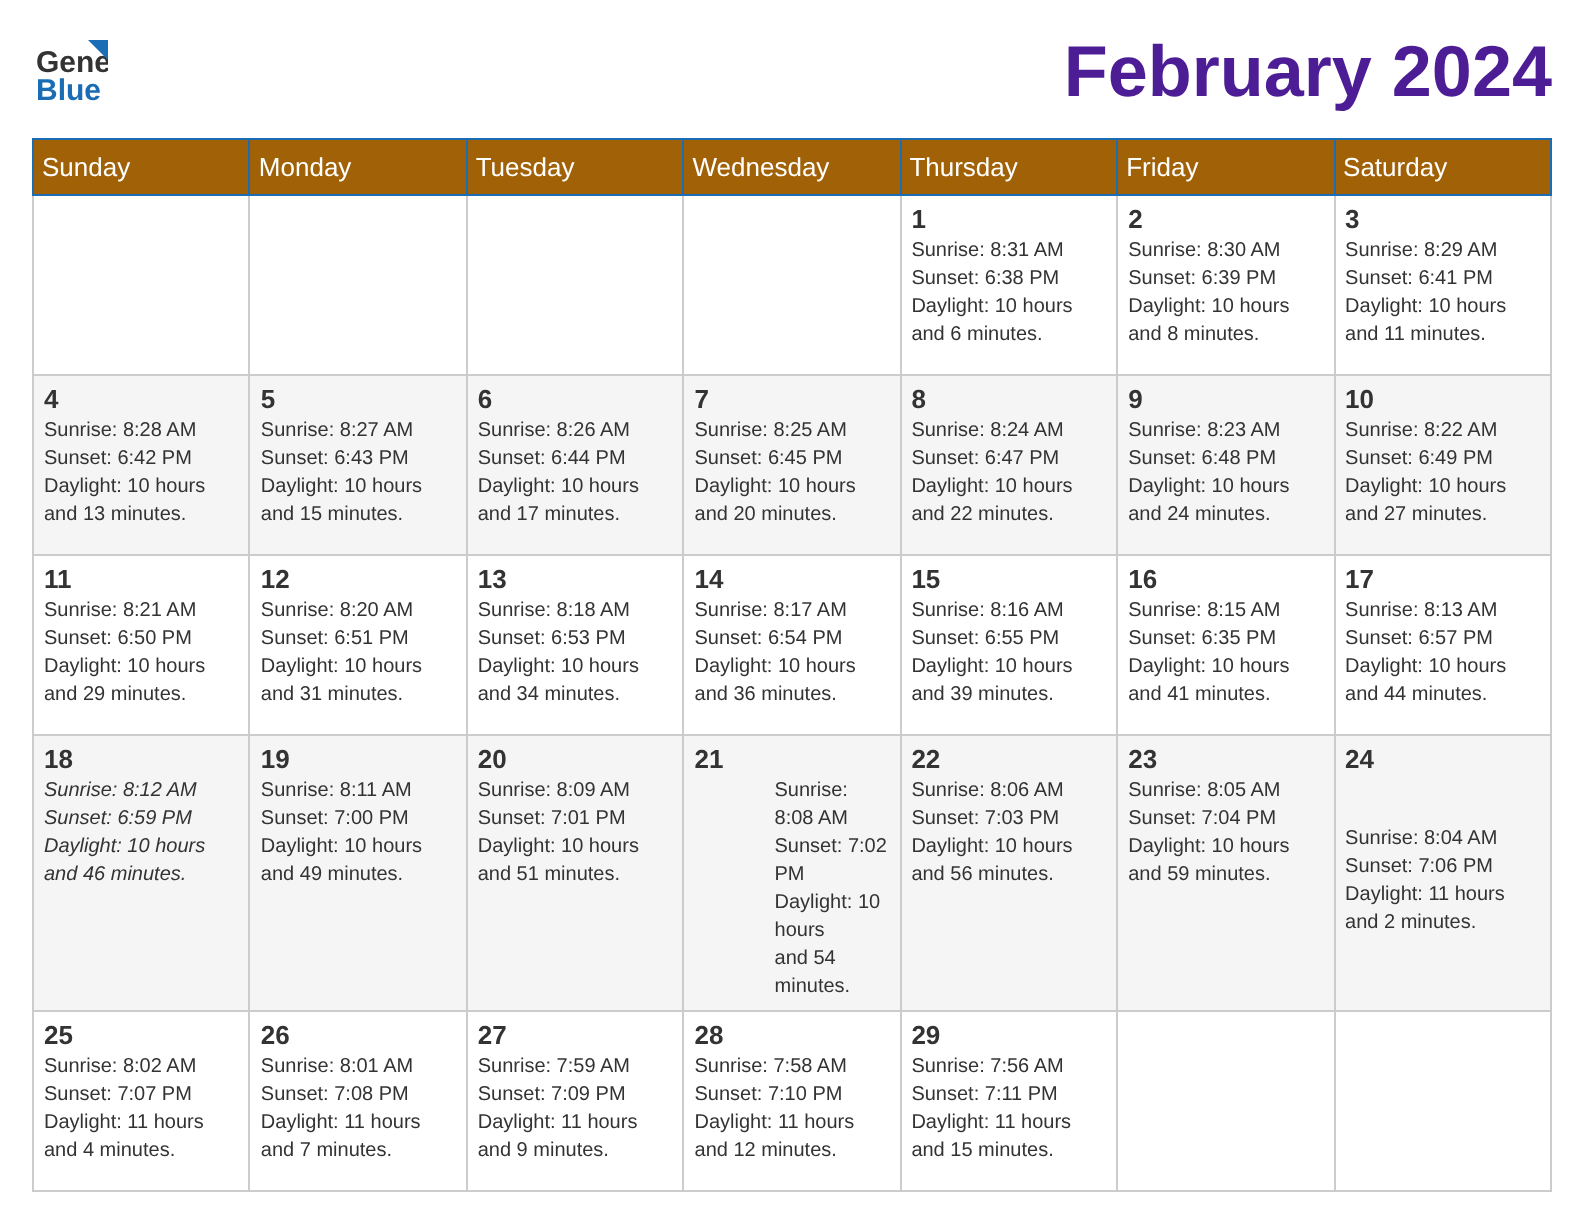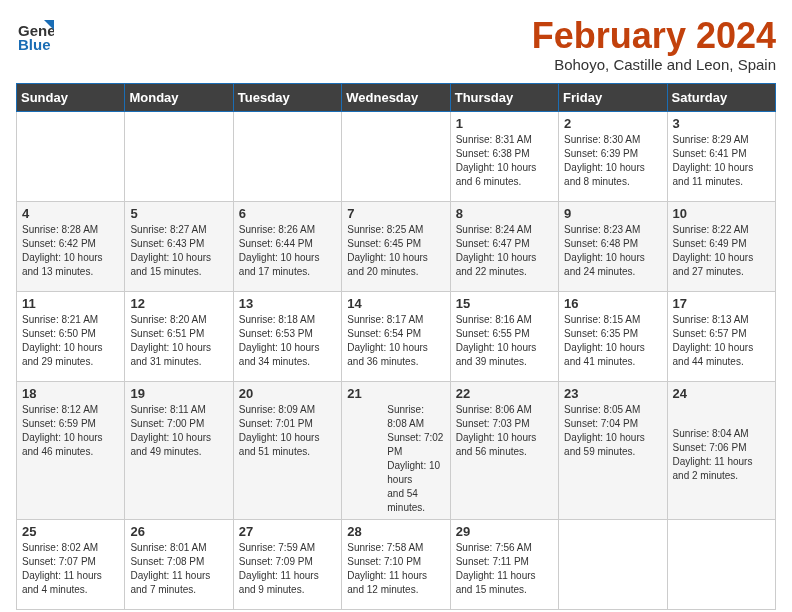--- a/index.html
+++ b/index.html
@@ -20,37 +20,37 @@
       display: flex;
       align-items: center;
       gap: 4px;
     }
     .title-block {
       text-align: right;
     }
     .month-title {
       font-size: 36px;
       font-weight: bold;
-      color: #c2410c;
+      color: #4c1d95;
       line-height: 1.1;
     }
     .subtitle {
       font-size: 15px;
       color: #333;
     }
     .calendar-table {
       width: 100%;
       border-collapse: collapse;
       table-layout: fixed;
     }
     .calendar-table th {
-      background: #404040;
+      background: #a16207;
       color: #fff;
       font-size: 13px;
-      font-weight: bold;
+      font-weight: normal;
       padding: 6px 4px;
       text-align: left;
       border: 1px solid #1a6db5;
     }
     .calendar-table td {
       border: 1px solid #ccc;
       vertical-align: top;
       padding: 4px 5px;
       height: 90px;
       font-size: 10.5px;
@@ -91,21 +91,20 @@
     <div>
       <svg width="38" height="38" viewBox="0 0 38 38">
         <text x="2" y="20" font-size="15" font-weight="bold" fill="#333" font-family="Arial">General</text>
         <text x="2" y="34" font-size="15" font-weight="bold" fill="#1a6db5" font-family="Arial">Blue</text>
         <polygon points="28,4 38,4 38,14" fill="#1a6db5"></polygon>
       </svg>
     </div>
   </div>
   <div class="title-block">
     <div class="month-title">February 2024</div>
-    <div class="subtitle">Bohoyo, Castille and Leon, Spain</div>
   </div>
 </div>
 
 <table class="calendar-table">
   <thead>
     <tr>
     <th>Sunday</th>
         <th>Monday</th>
         <th>Tuesday</th>
         <th>Wednesday</th>
@@ -240,21 +239,21 @@
           <span class="day-number">17</span>
           <div class="day-info" style="white-space: pre-line;">Sunrise: 8:13 AM
 Sunset: 6:57 PM
 Daylight: 10 hours
 and 44 minutes.</div>
         </td>
       </tr>
       <tr>
         <td>
           <span class="day-number">18</span>
-          <div class="day-info" style="white-space: pre-line;">Sunrise: 8:12 AM
+          <div class="day-info" style="white-space: pre-line; font-style: italic;">Sunrise: 8:12 AM
 Sunset: 6:59 PM
 Daylight: 10 hours
 and 46 minutes.</div>
         </td>
         <td>
           <span class="day-number">19</span>
           <div class="day-info" style="white-space: pre-line;">Sunrise: 8:11 AM
 Sunset: 7:00 PM
 Daylight: 10 hours
 and 49 minutes.</div>

